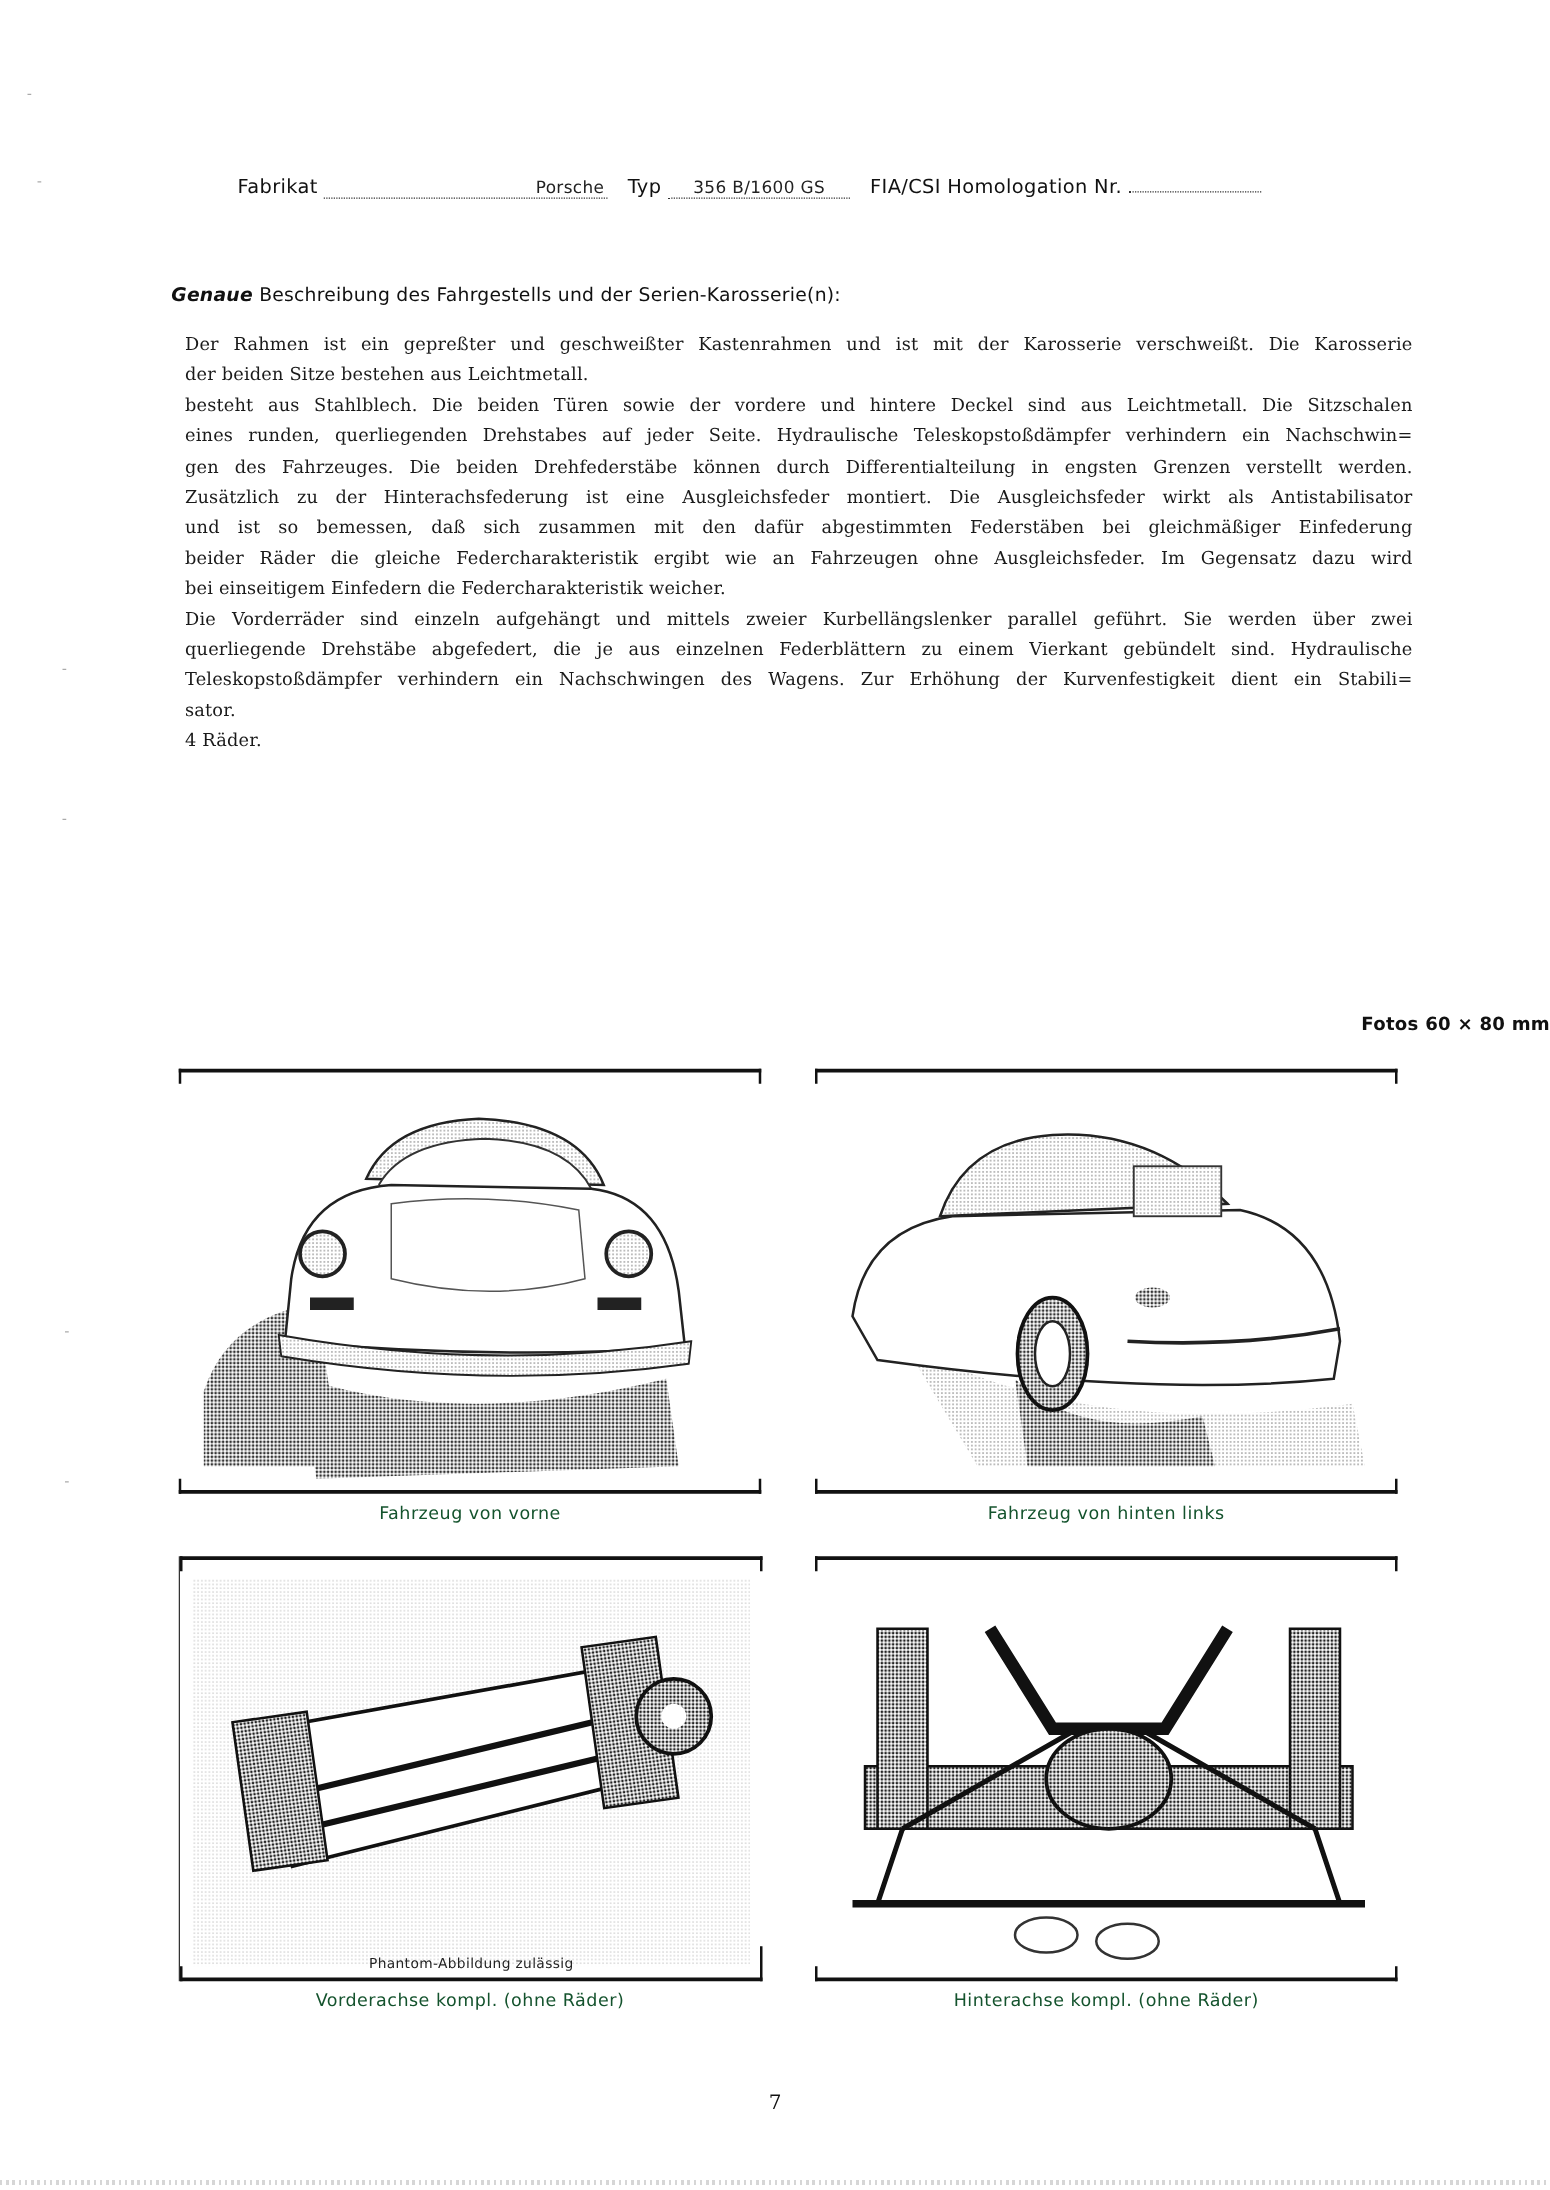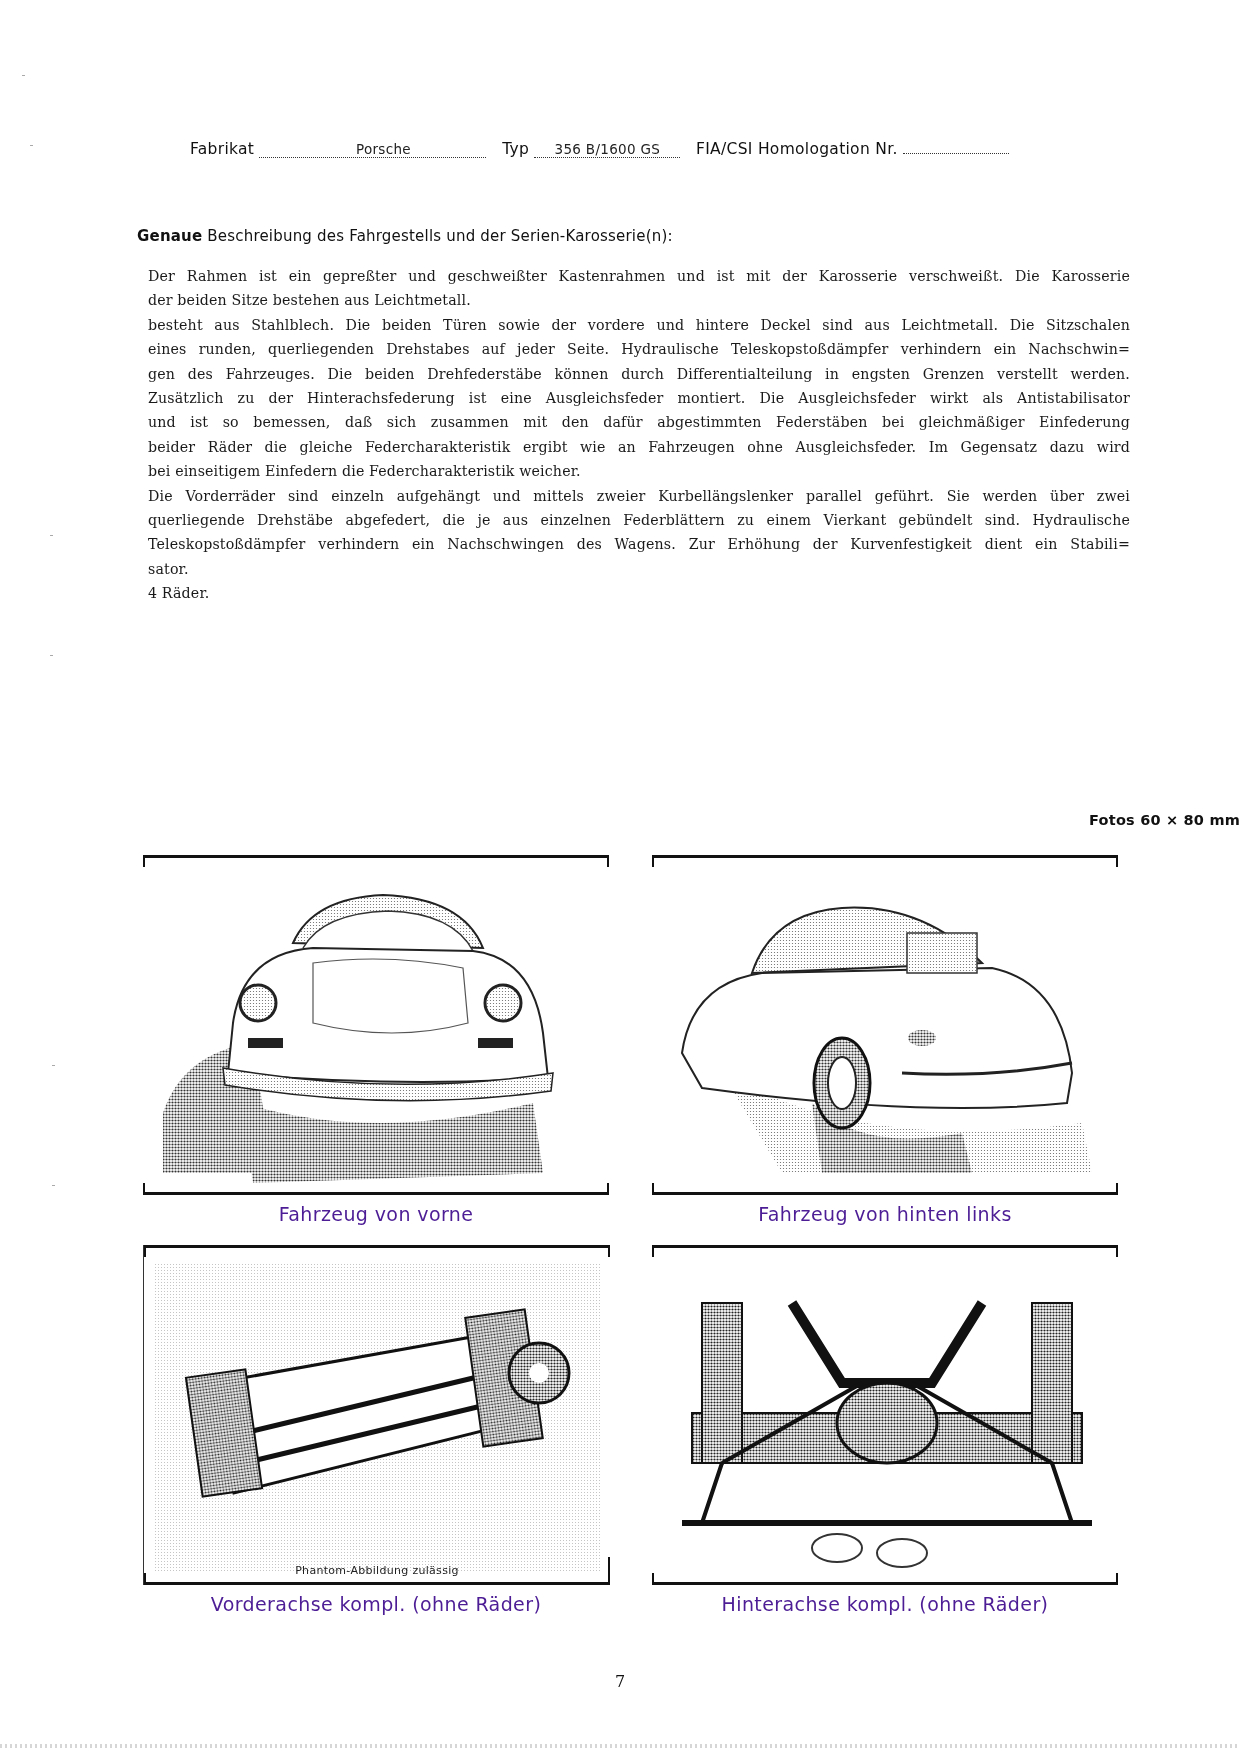--- a/index.html
+++ b/index.html
@@ -10,28 +10,28 @@
   }
   .header {
     position: absolute; top: 140px; left: 190px; width: 900px;
     font-size: 15.5px; letter-spacing: 0.3px; white-space: nowrap;
   }
   .header .lbl { color: #111; }
   .header .fill {
     display: inline-block; border-bottom: 1px dotted #333; color: #222;
     font-size: 13.5px; padding: 0 3px; vertical-align: baseline;
   }
-  .fill.mk { width: 200px; text-align: center; padding-left: 24px; }
+  .fill.mk { width: 200px; text-align: right; padding-left: 24px; }
   .fill.typ { width: 140px; text-align: center; }
   .fill.nr { width: 100px; }
 
   .section-title {
     position: absolute; top: 227px; left: 137px; font-size: 15px; letter-spacing: 0.2px;
   }
-  .section-title b { font-weight: bold; }
+  .section-title b { font-weight: bold; font-style: italic; }
 
   .body-text {
     position: absolute; top: 264px; left: 148px; width: 982px;
     font-family: "DejaVu Serif", serif; font-size: 14.2px; line-height: 24.4px;
     color: #1a1a1a; letter-spacing: 0.15px;
   }
   .body-text .ln { display: block; white-space: nowrap; text-align: justify; text-align-last: justify; }
   .body-text .ln.last { text-align-last: left; }
 
   .fotos-title {
@@ -48,21 +48,21 @@
   .frame .lb { left: 0; bottom: 0; } .frame .rb { right: 0; bottom: 0; }
   .frame.boxed { border-left: 1.5px solid #333; }
   .frame.boxed .rb { height: 28px; }
   .photo { position: absolute; left: 10px; right: 10px; top: 18px; bottom: 12px; }
   .photo svg { width: 100%; height: 100%; display: block; }
   .phantom {
     position: absolute; bottom: 8px; left: 0; right: 0; text-align: center;
     font-size: 11px; color: #222; letter-spacing: 0.3px;
   }
   .caption {
-    text-align: center; font-size: 19px; letter-spacing: 0.4px; margin-top: 8px; color: #4c1d95;
+    text-align: center; font-size: 14px; letter-spacing: 0.4px; margin-top: 8px; color: #14532d;
   }
 
   .page-number {
     position: absolute; top: 1672px; left: 0; width: 1240px; text-align: center;
     font-family: "DejaVu Serif", serif; font-size: 16px;
   }
   .scan-edge {
     position: absolute; left: 0; right: 0; top: 1744px; height: 4px;
     background: repeating-linear-gradient(90deg, #bbb 0 2px, transparent 2px 5px);
     opacity: 0.6;

